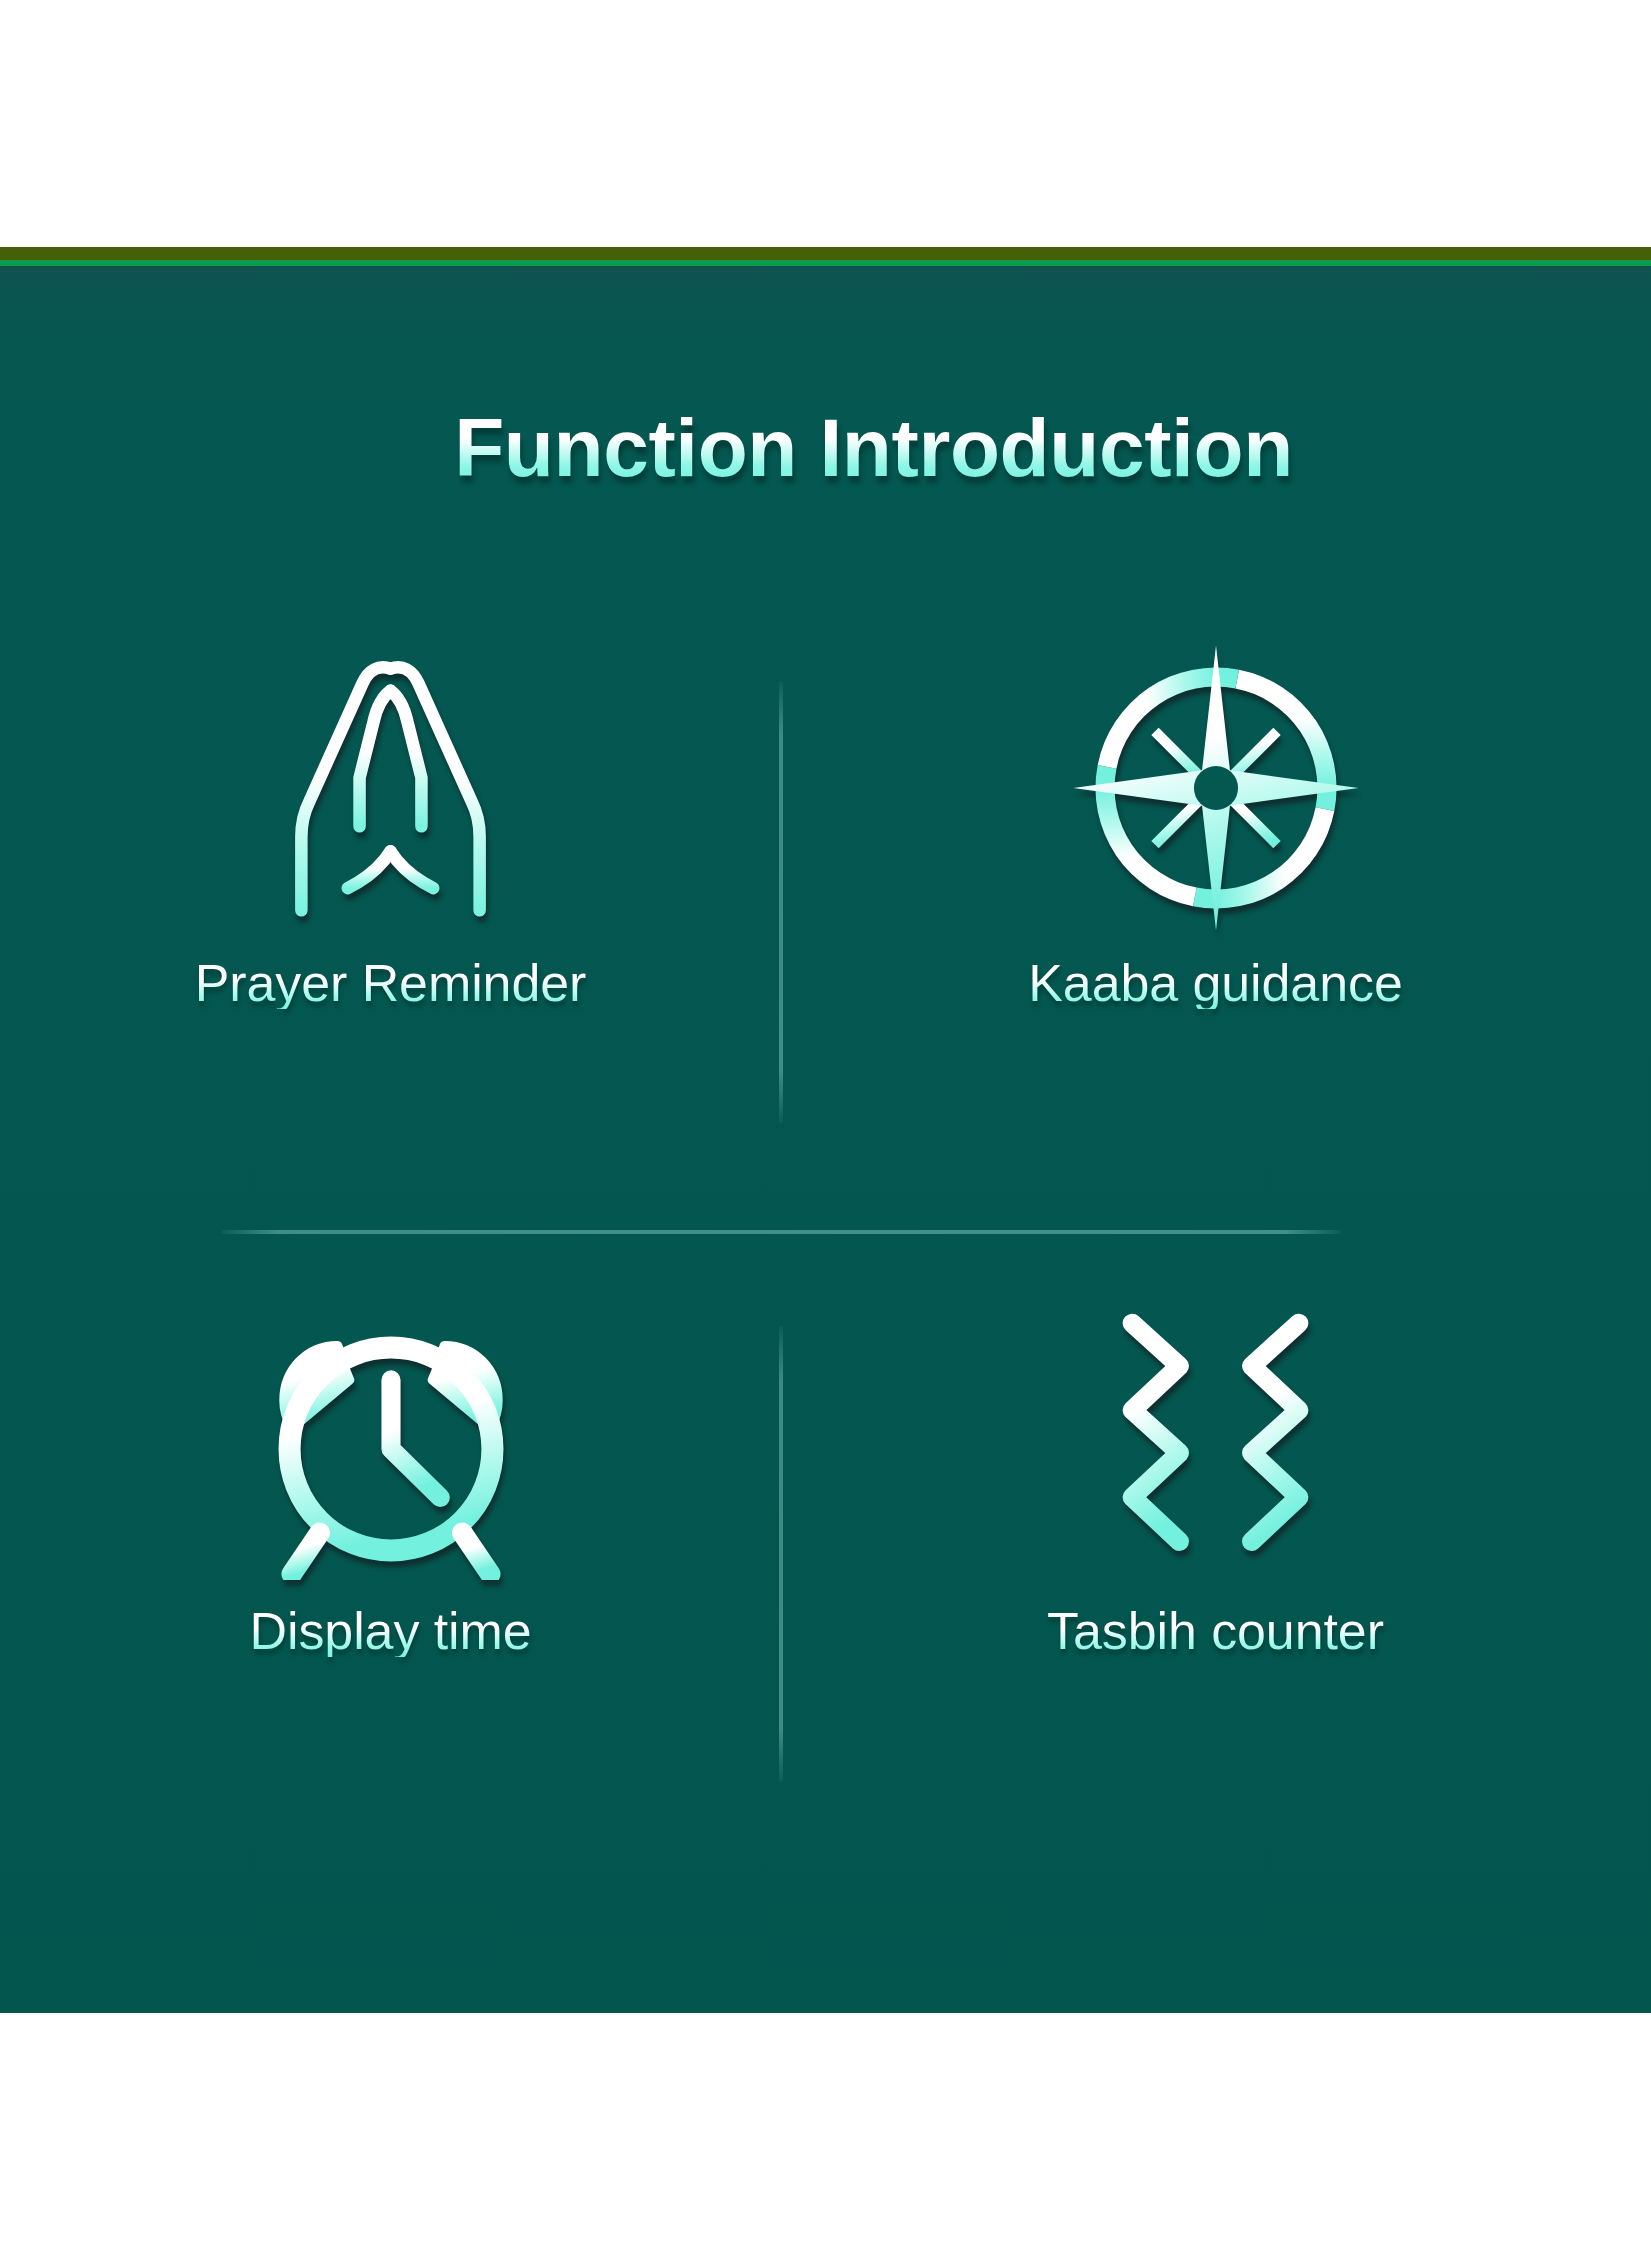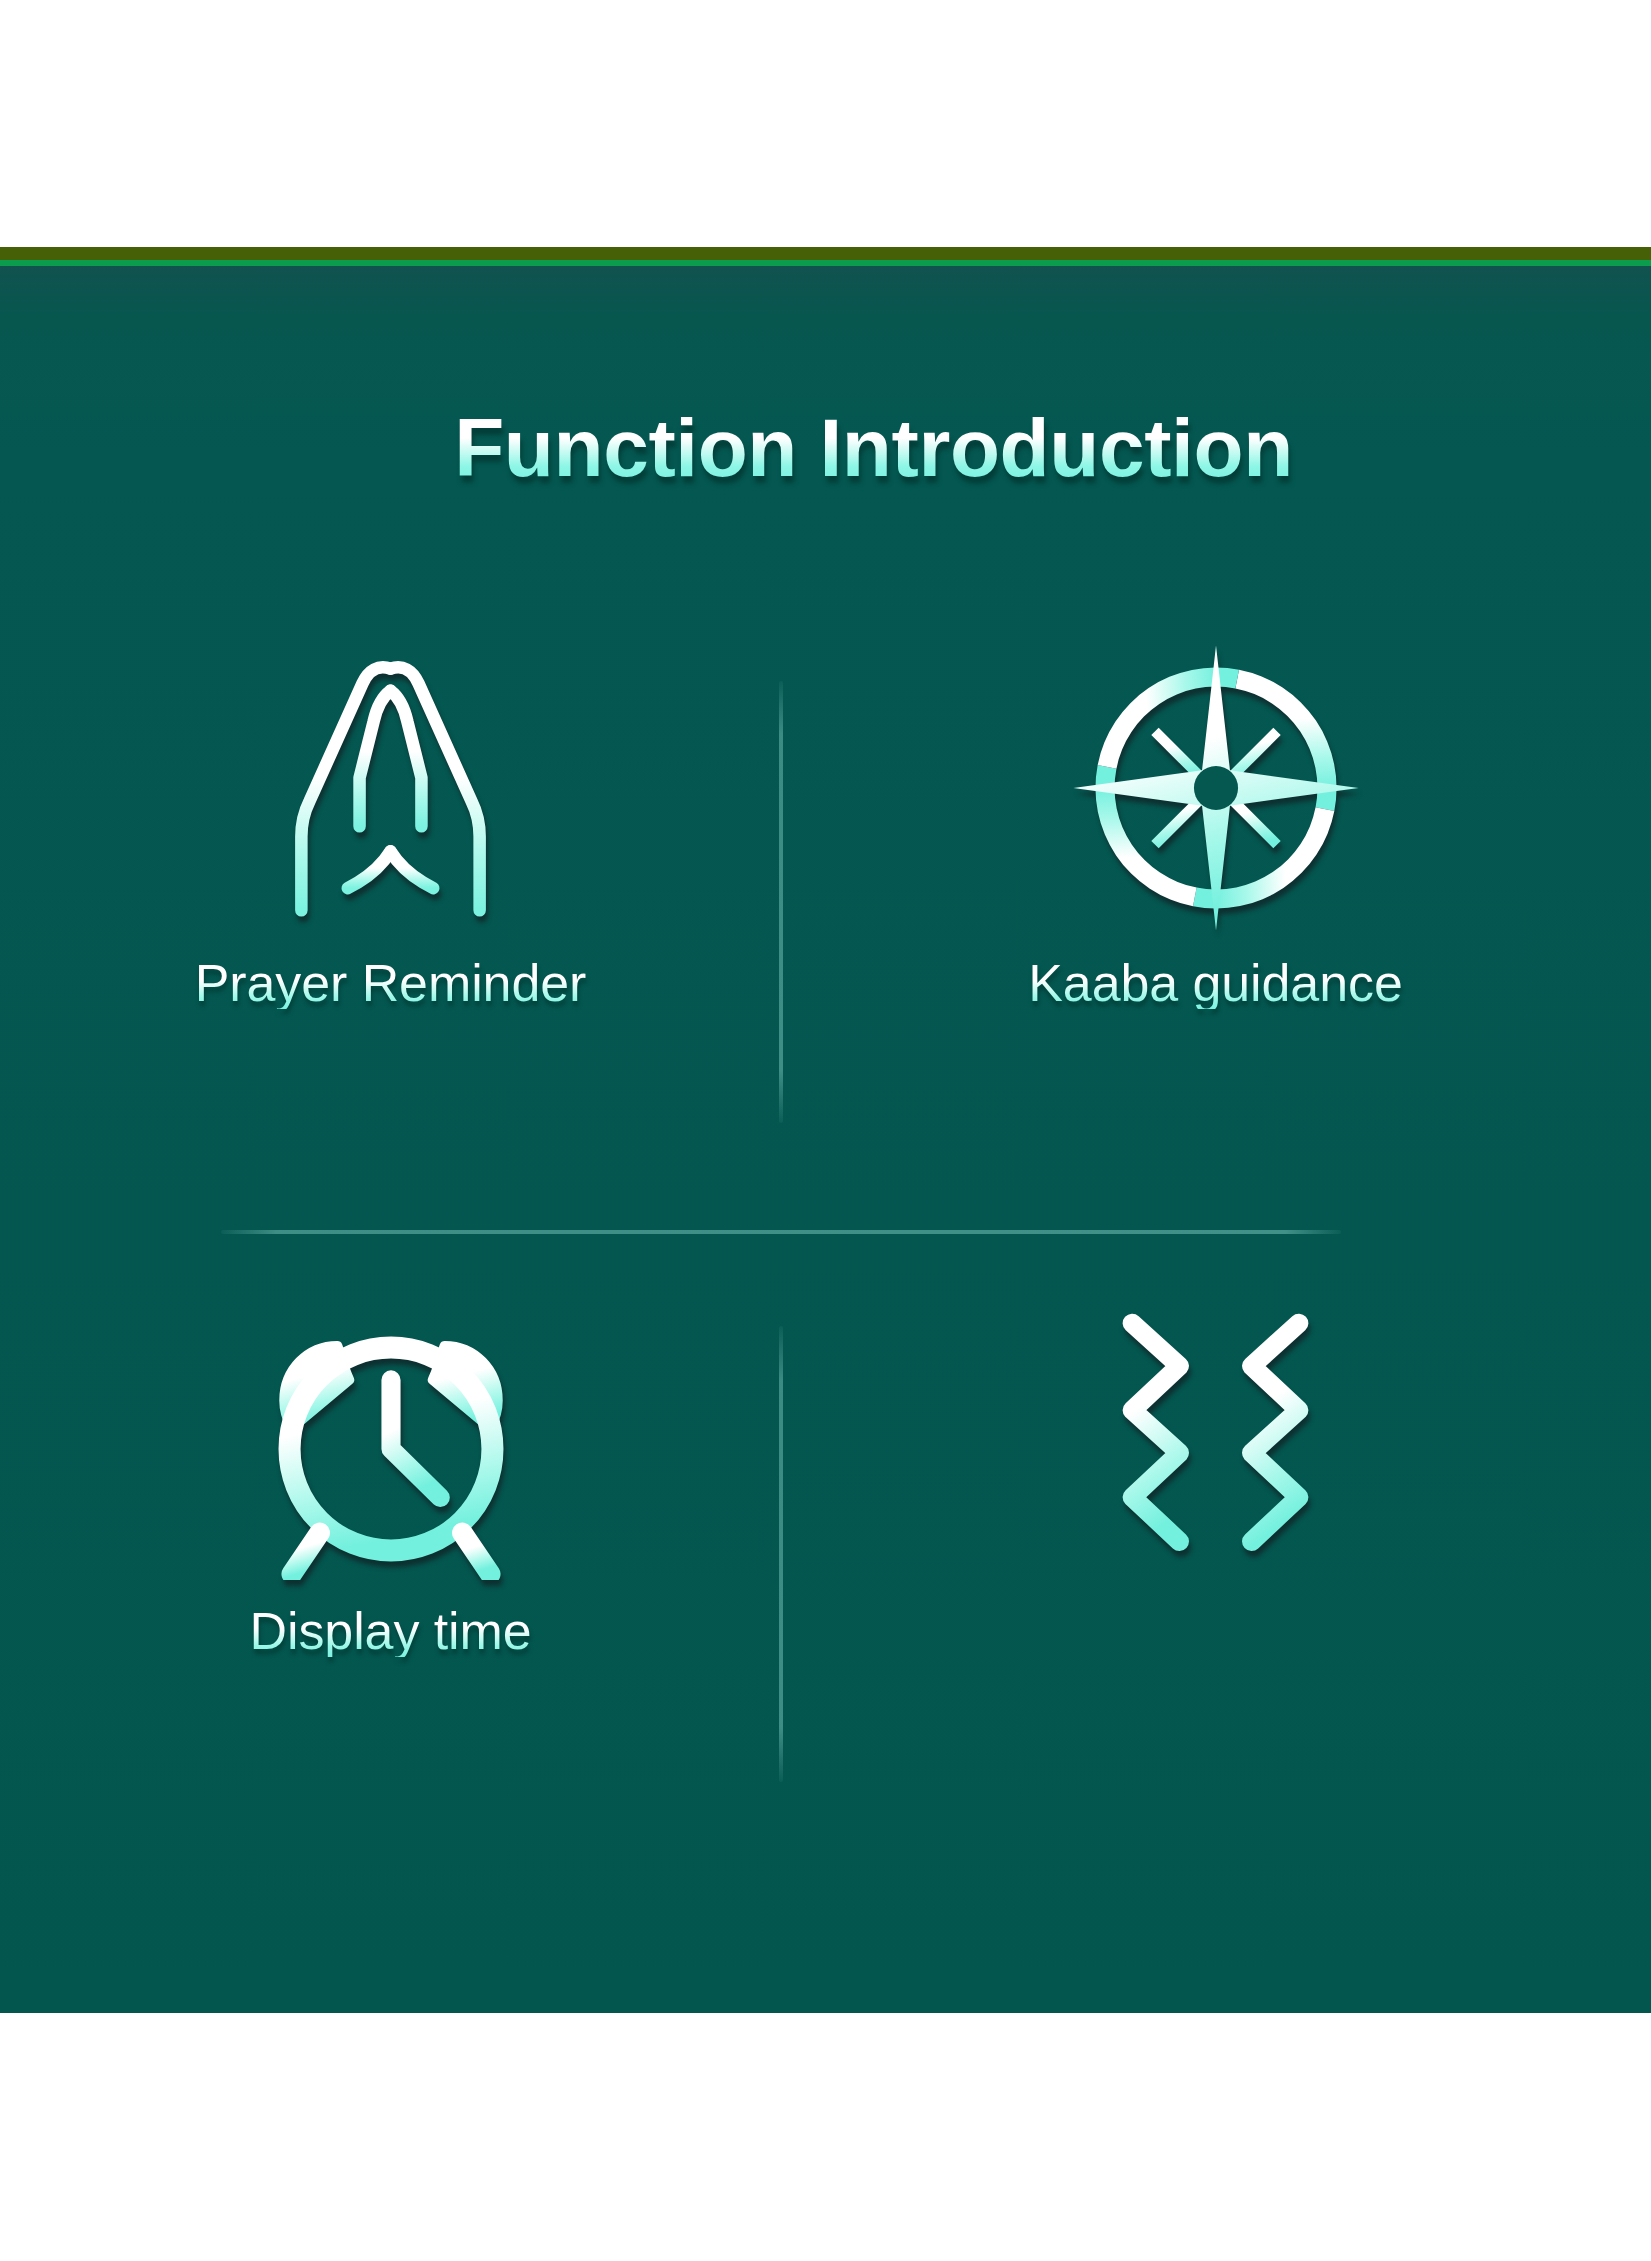--- a/index.html
+++ b/index.html
@@ -264,20 +264,21 @@
               </linearGradient>
             </defs>
             <g stroke="url(#gradZig)" stroke-width="26" stroke-linecap="round" stroke-linejoin="round" fill="none">
 
               <path d="M22 22 L 86 80 L 22 140 L 86 198 L 22 258 L 86 318"></path>
 
               <path d="M248 22 L 184 80 L 248 140 L 184 198 L 248 258 L 184 318"></path>
             </g>
           </svg>
         </div>
+        <div class="feature-label">Tasbih counter</div>
       </div>
 
     </div>
 
     <div class="v-divider d-top"></div>
     <div class="v-divider d-bottom"></div>
     <div class="h-divider"></div>
 
   </div>
 </div>

